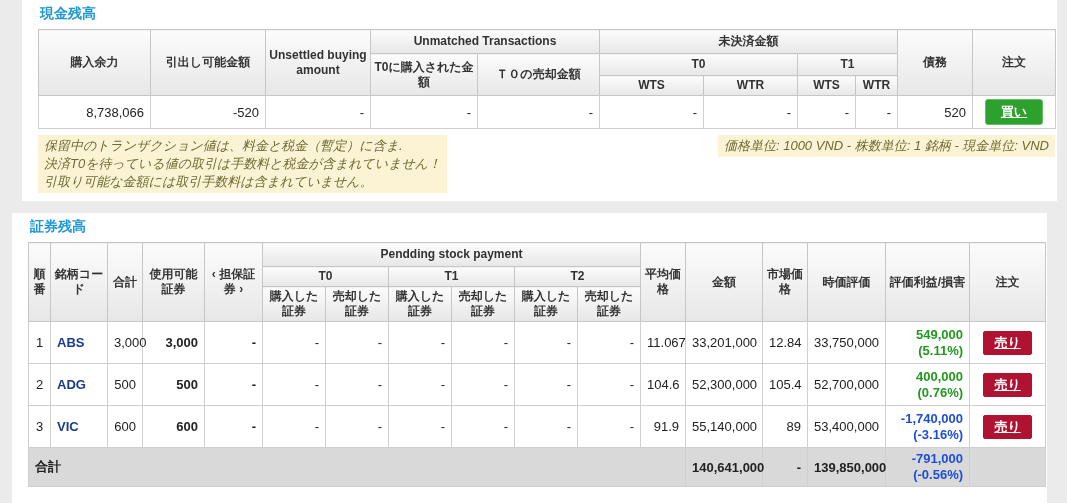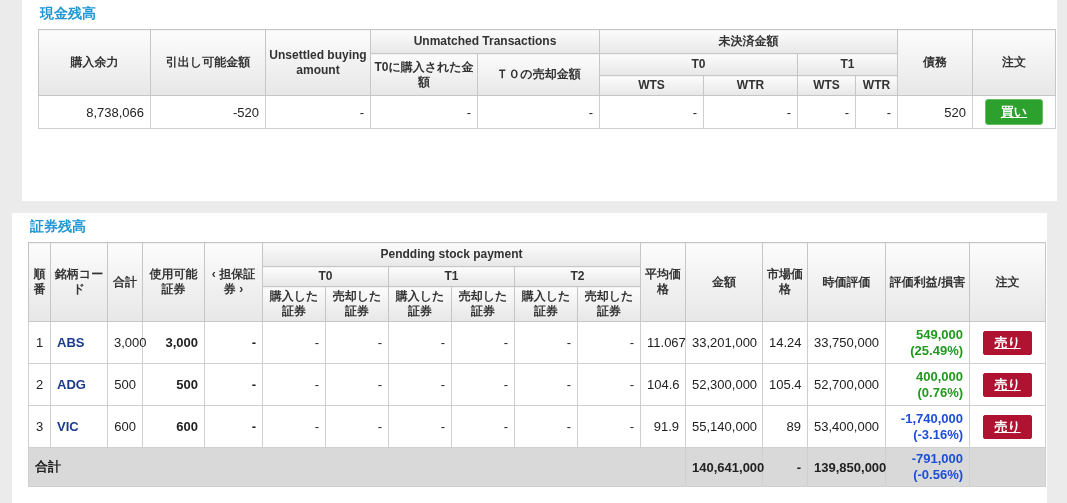--- a/index.html
+++ b/index.html
@@ -171,20 +171,28 @@
       <td class="num">-</td>
       <td class="num">-</td>
       <td class="num">520</td>
       <td class="center">
         <span class="btn btn-buy">買い</span>
       </td>
     </tr>
   </tbody>
     </table>
 
+  <div class="notes">
+    <div class="note-box">
+      <div>保留中のトランザクション値は、料金と税金（暫定）に含ま.</div>
+      <div>決済T0を待っている値の取引は手数料と税金が含まれていません！</div>
+      <div>引取り可能な金額には取引手数料は含まれていません。</div>
+    </div>
+    <div class="note-box">価格単位: 1000 VND - 株数単位: 1 銘柄 - 現金単位: VND</div>
+  </div>
 </section>
 
 <section class="panel" id="sec-panel">
   <h2 class="section-title">証券残高</h2>
 
   <table class="grid" id="sec-table">
     <colgroup>
       <col style="width:22px">
         <col style="width:57px">
         <col style="width:35px">
@@ -239,25 +247,25 @@
       <td class="num bold">3,000</td>
       <td class="num gray bold">-</td>
       <td class="num">-</td>
       <td class="num">-</td>
       <td class="num">-</td>
       <td class="num">-</td>
       <td class="num">-</td>
       <td class="num">-</td>
       <td class="num">11.067</td>
       <td class="num gray">33,201,000</td>
-      <td class="num">14.24</td>
+      <td class="num">12.84</td>
       <td class="num">33,750,000</td>
       <td class="pl pl-pos">
         <div>549,000</div>
-        <div>(25.49%)</div>
+        <div>(5.11%)</div>
       </td>
       <td class="center"><span class="btn btn-sell">売り</span></td>
     </tr>
 
     <tr class="sec-row">
       <td class="center">2</td>
       <td class="gray"><a class="stock-link">ADG</a></td>
       <td class="num">500</td>
       <td class="num bold">500</td>
       <td class="num gray bold">-</td>

